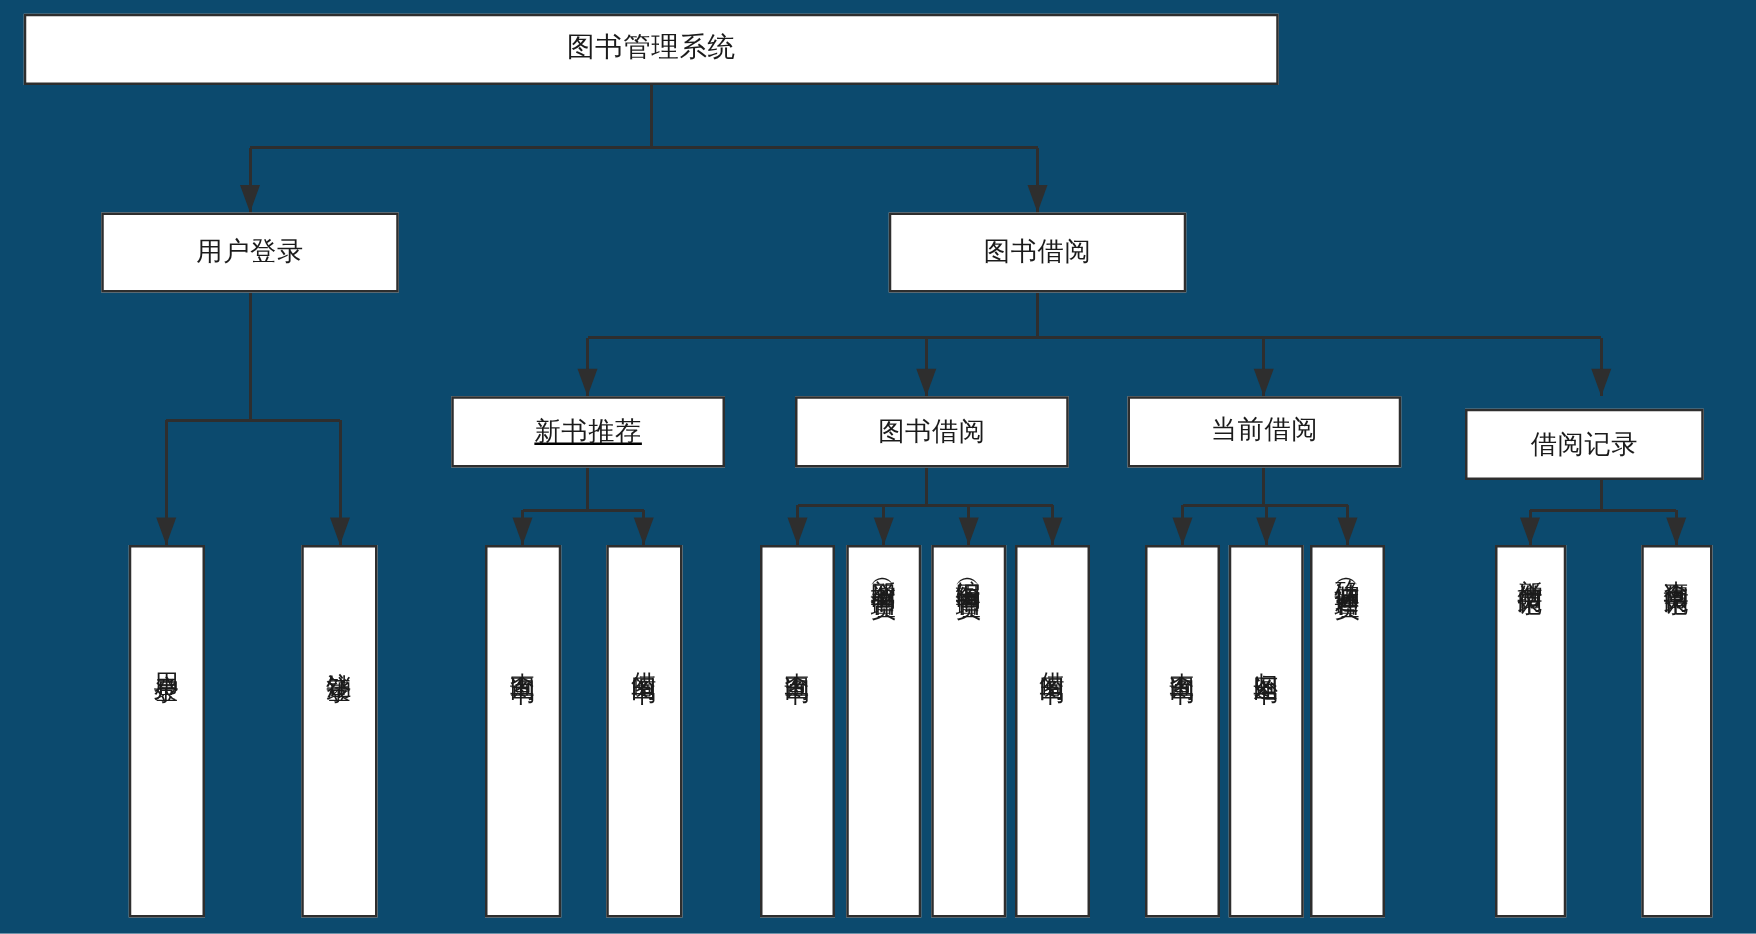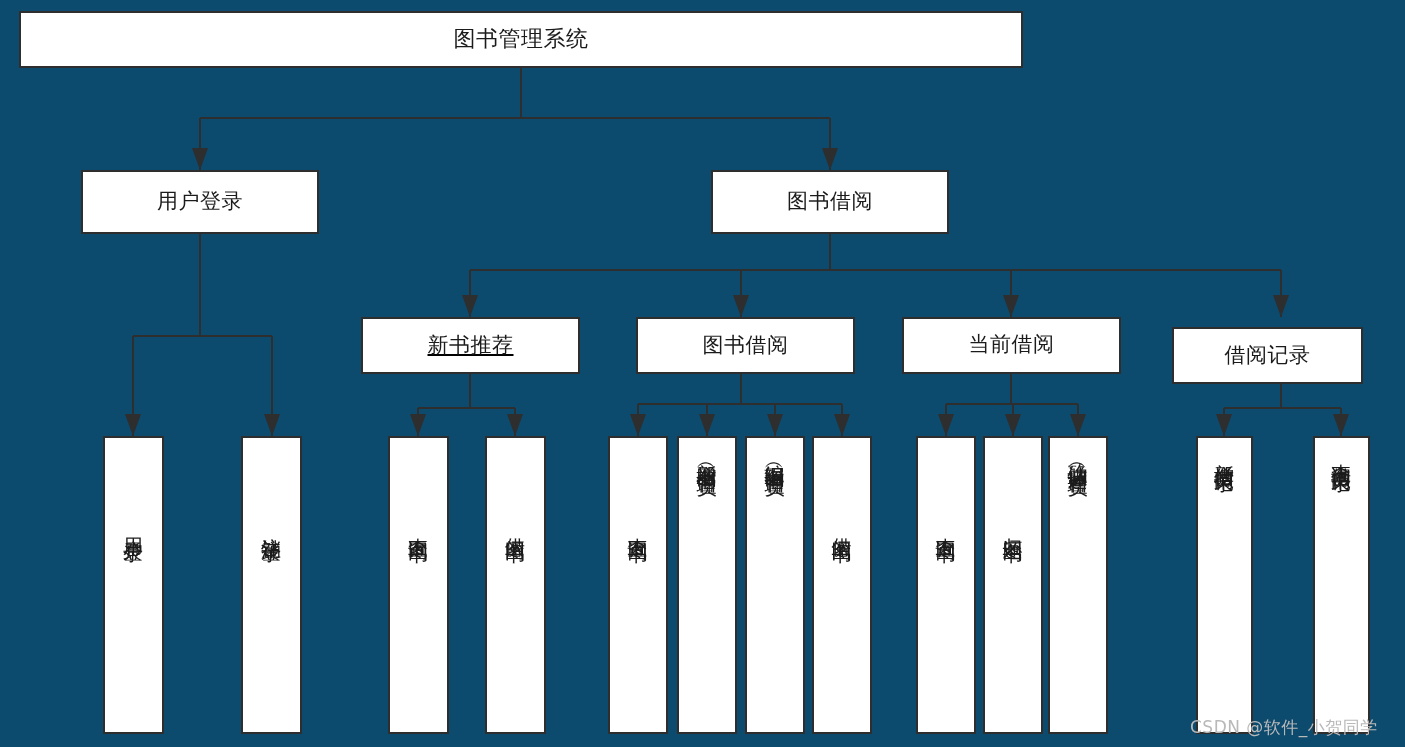--- a/index.html
+++ b/index.html
@@ -190,15 +190,14 @@
         <span class="node-label">确认归还（管理员）</span>
       </div>
       <div class="node node-leaf leaf-tall" style="left: 1196px; top: 436px; width: 57px; height: 298px;">
         <span class="node-label">新增借阅记录</span>
       </div>
       <div class="node node-leaf leaf-tall" style="left: 1313px; top: 436px; width: 57px; height: 298px;">
         <span class="node-label">查询借阅记录</span>
       </div>
     </div>
 
-  <div class="watermark" style="left: 1190px; top: 716px; color: rgb(185, 185, 185);">CSDN @软件_小贺同学</div>
 
 </div>
 
 </body></html>

